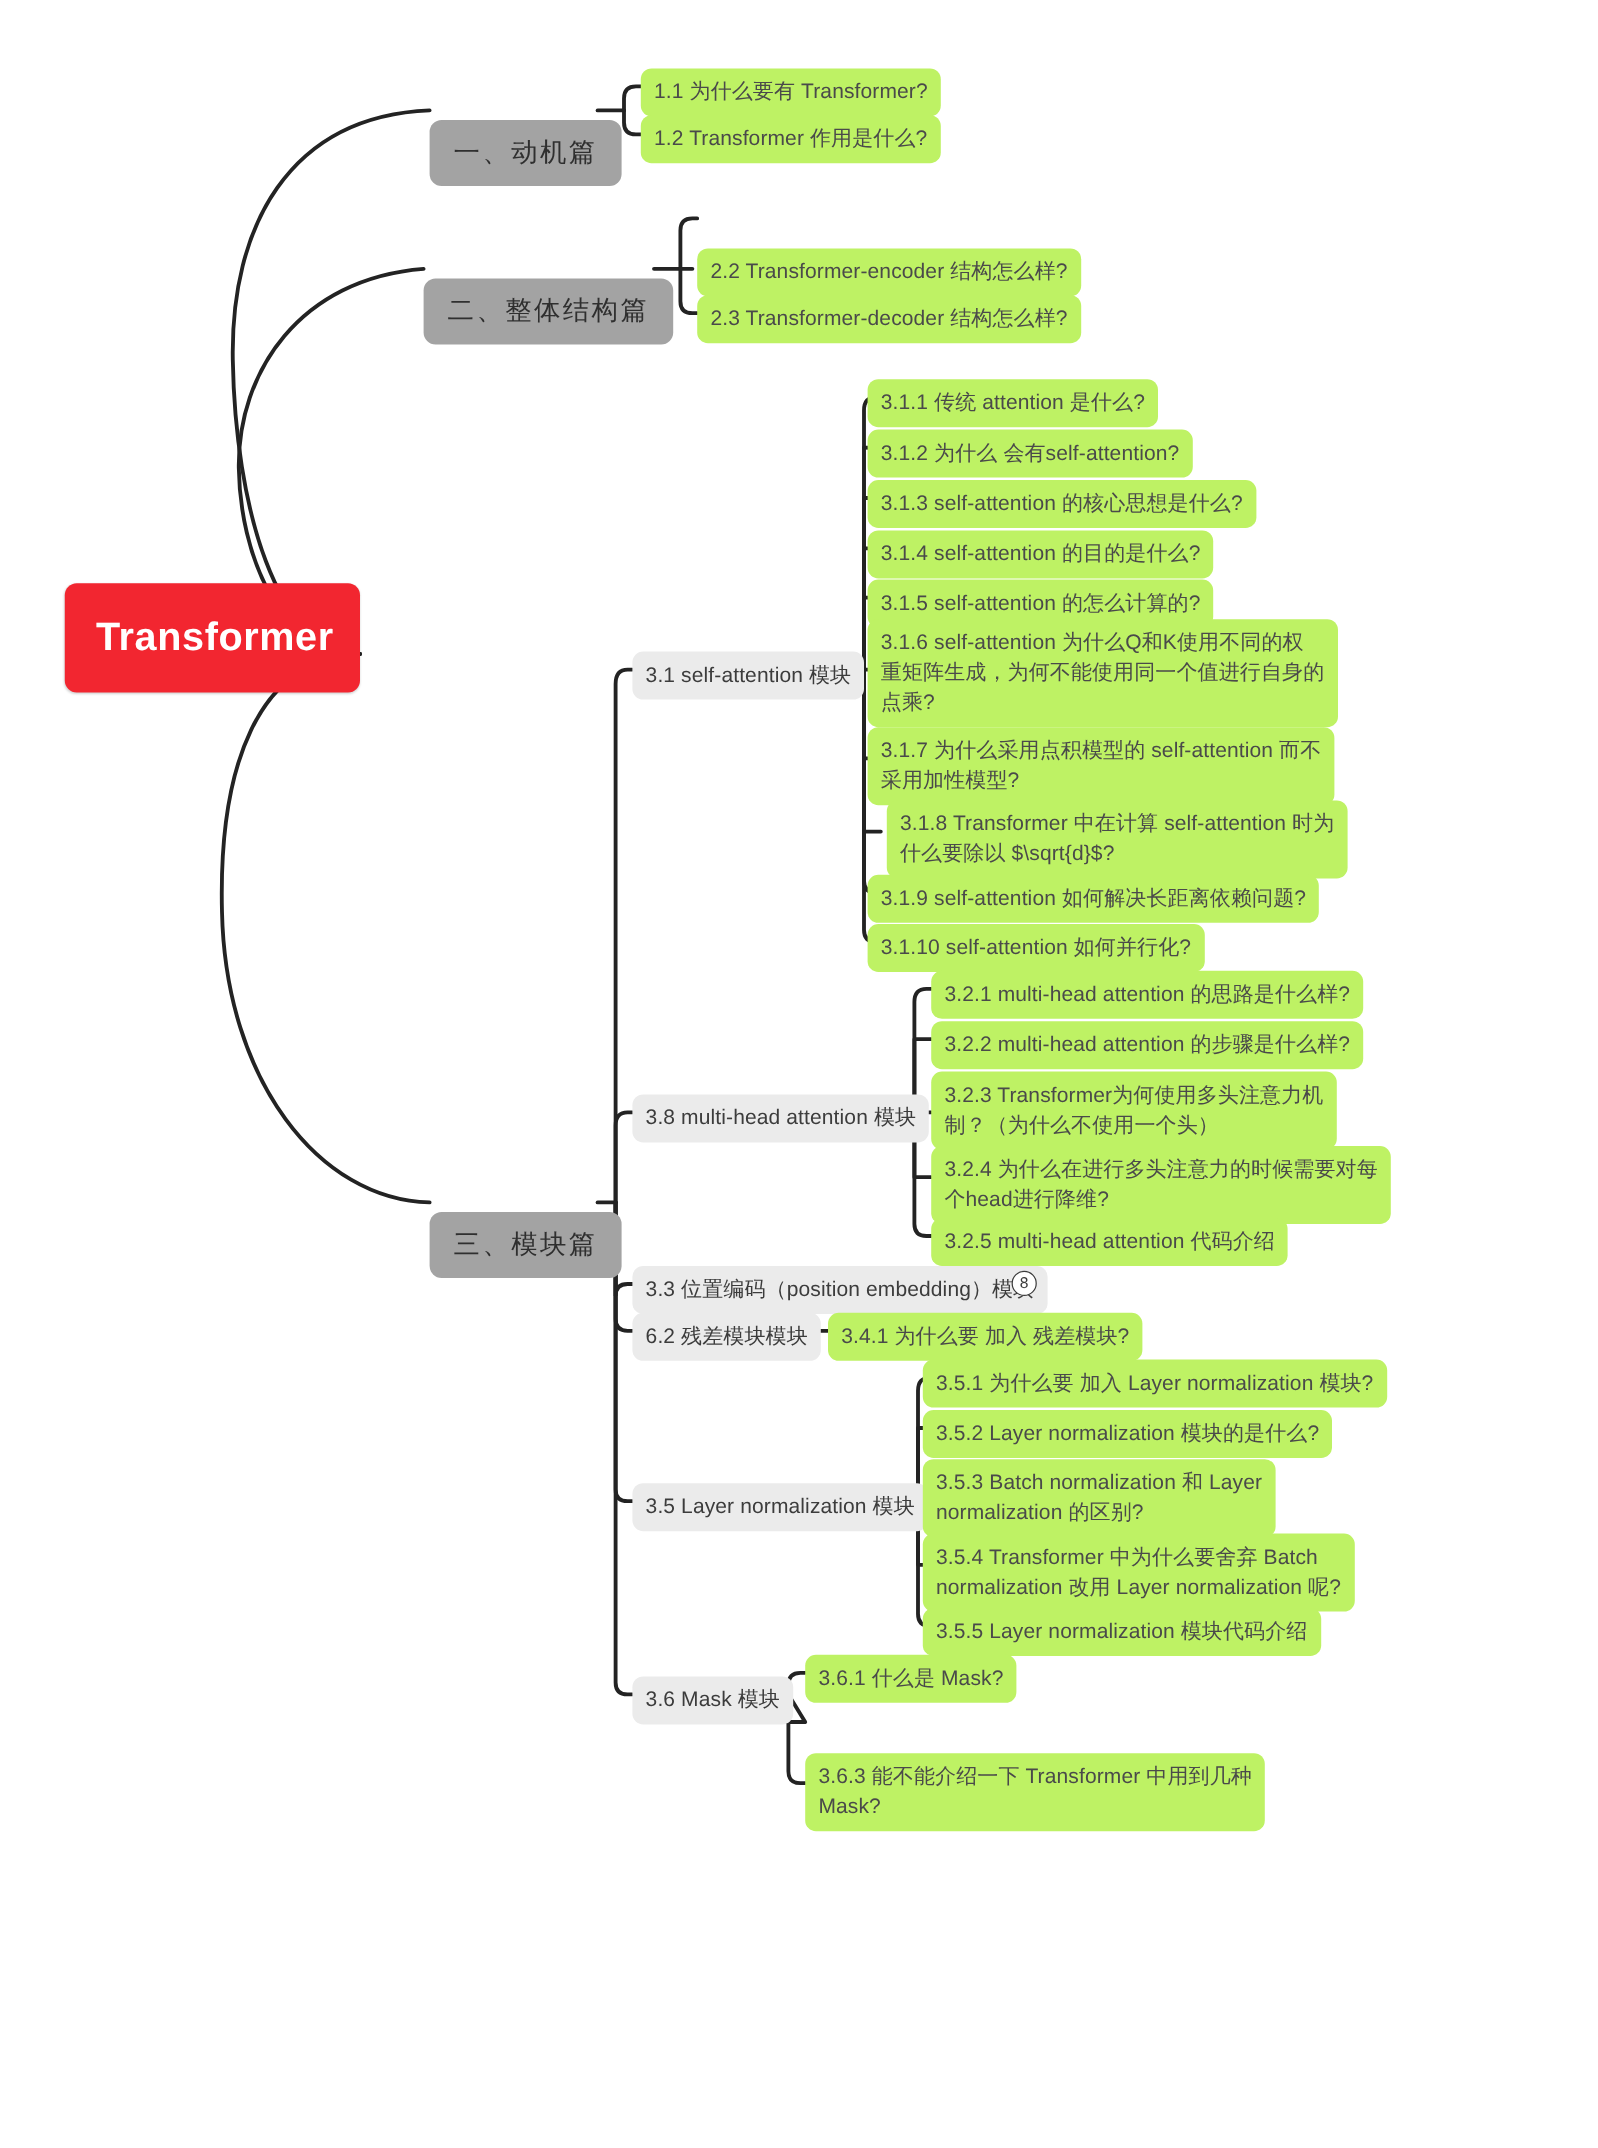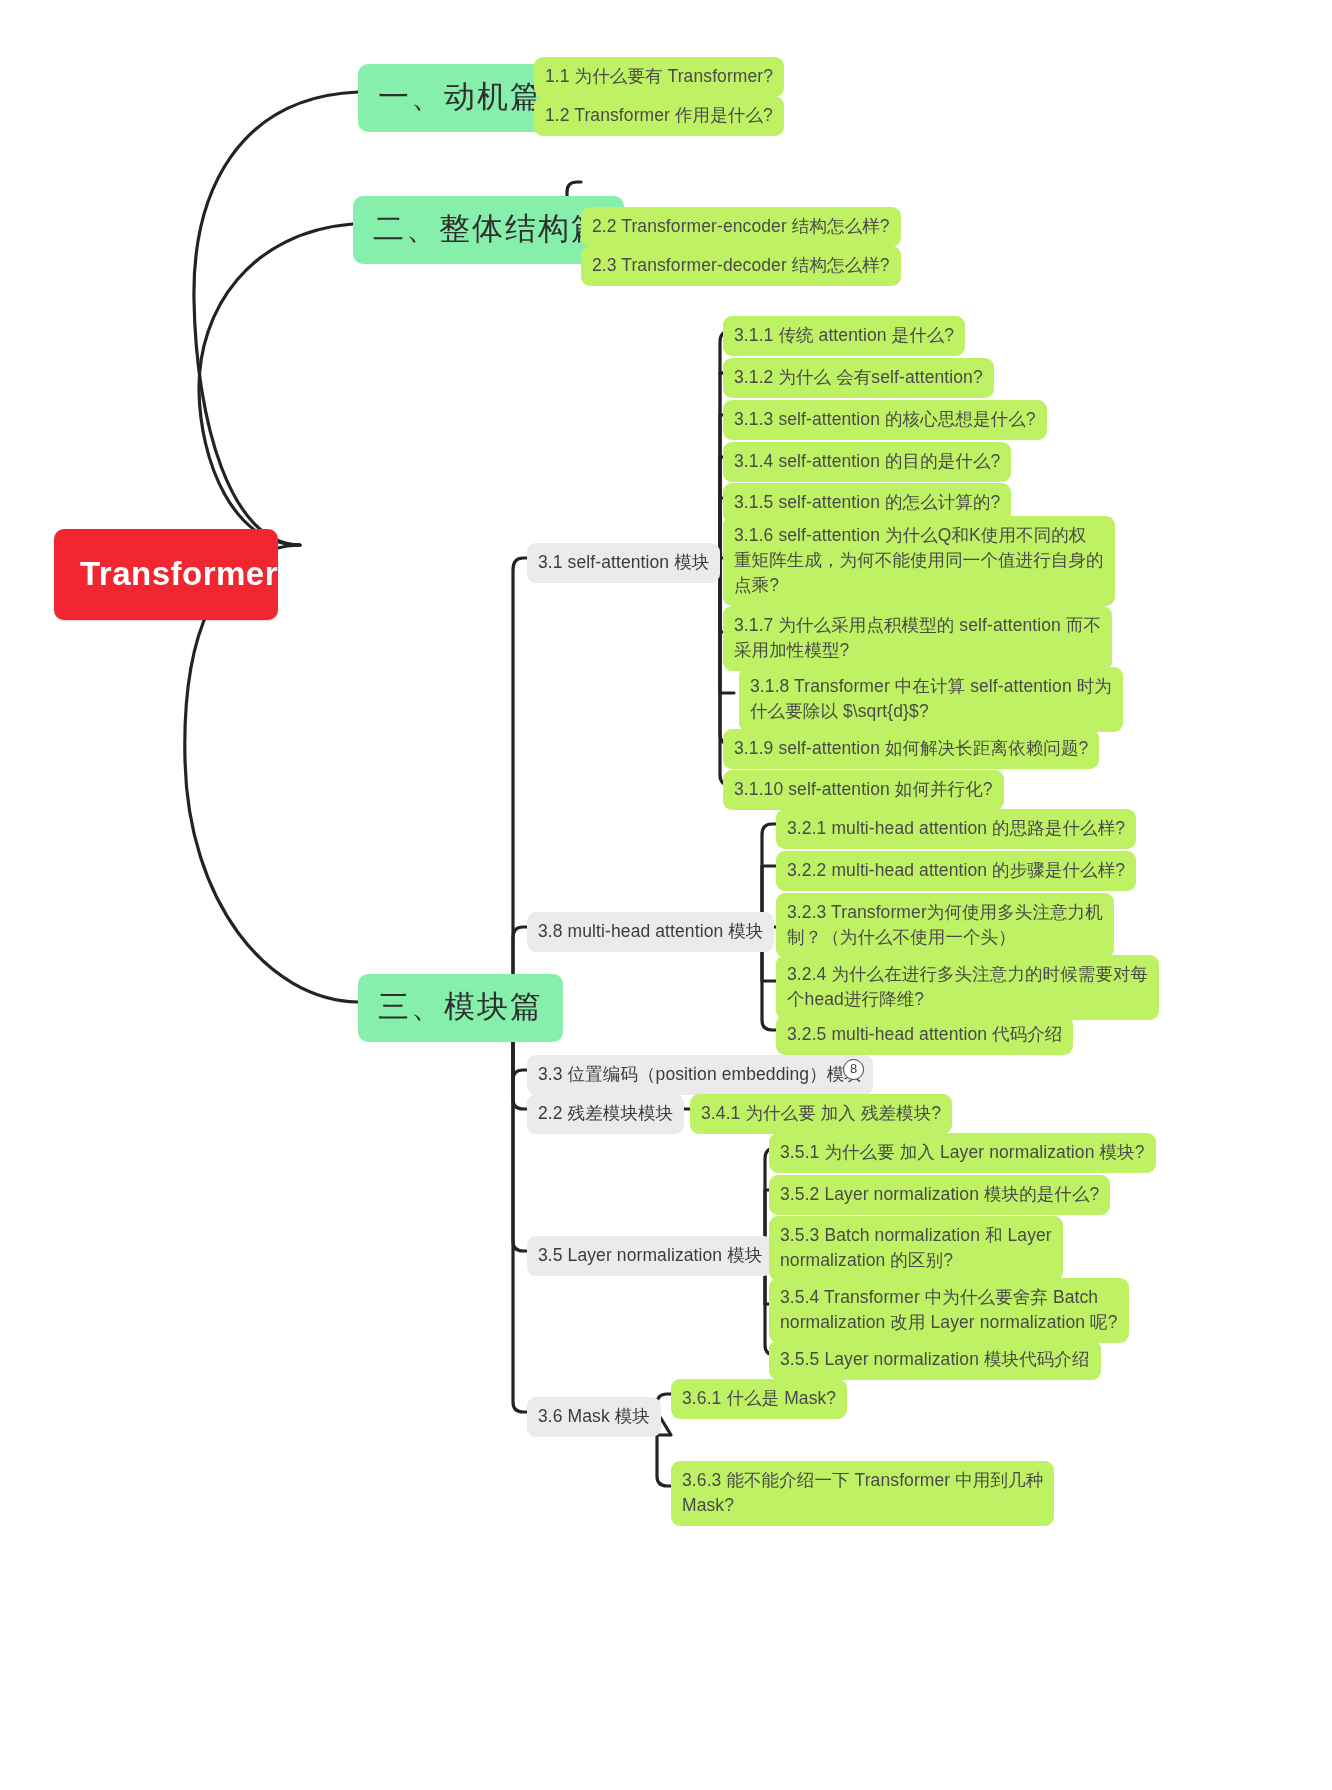--- a/index.html
+++ b/index.html
@@ -37,26 +37,27 @@
   }
   .node.leaf {
     background: #bef264;
     color: #4a4a4a;
   }
   .node.branch {
     background: #ebebeb;
     color: #3c3c3c;
   }
   .node.sec {
-    background: #86efac;
+    background: #a3a3a3;
     color: #2f2f2f;
-    font-size: 31px;
+    font-size: 22px;
     padding: 11px 20px 13px 20px;
     border-radius: 10px;
     letter-spacing: 2px;
+    margin-top: 36px;
   }
   .node.root {
     background: #f22630;
     color: #ffffff;
     font-weight: bold;
     font-size: 33px;
     border-radius: 10px;
     padding: 22px 26px;
     letter-spacing: .5px;
     box-shadow: 0 1px 2px rgba(0,0,0,.18);
@@ -133,21 +134,21 @@
     <path d="M765,1251 L779,1251"></path>
     <path d="M765,1251 L765,1304 M765,1304 L779,1304"></path>
     <path d="M765,1251 L765,1345 Q765,1355 775,1355 L779,1355"></path>
 
     <path d="M643,1412 L657,1412"></path>
     <path d="M657,1412 L657,1404 Q657,1394 667,1394 L671,1394"></path>
     <path d="M657,1412 L671,1435 M657,1412 L657,1435 L671,1435"></path>
     <path d="M657,1412 L657,1476 Q657,1486 667,1486 L671,1486"></path>
   </svg>
 
-  <div class="node root" style="left:54px; top:529px; width:224px; text-align:center;">Transformer</div>
+  <div class="node root" style="left:54px; top:486px; width:246px; text-align:center;">Transformer</div>
 
   <div class="node sec" style="left:358px; top:64px;">一、动机篇</div>
   <div class="node leaf" style="left:534px; top:57px;">1.1 为什么要有 Transformer?</div>
   <div class="node leaf" style="left:534px; top:96px;">1.2 Transformer 作用是什么?</div>
 
   <div class="node sec" style="left:353px; top:196px;">二、整体结构篇</div>
   <div class="node leaf" style="left:581px; top:207px;">2.2 Transformer-encoder 结构怎么样?</div>
   <div class="node leaf" style="left:581px; top:246px;">2.3 Transformer-decoder 结构怎么样?</div>
 
   <div class="node sec" style="left:358px; top:974px;">三、模块篇</div>
@@ -173,21 +174,21 @@
   <div class="node leaf" style="left:776px; top:851px;">3.2.2 multi-head attention 的步骤是什么样?</div>
   <div class="node leaf" style="left:776px; top:893px;">3.2.3 Transformer为何使用多头注意力机
 制？（为什么不使用一个头）</div>
   <div class="node leaf" style="left:776px; top:955px;">3.2.4 为什么在进行多头注意力的时候需要对每
 个head进行降维?</div>
   <div class="node leaf" style="left:776px; top:1015px;">3.2.5 multi-head attention 代码介绍</div>
 
   <div class="node branch" style="left:527px; top:1055px;">3.3 位置编码（position embedding）模块</div>
   <div class="badge" style="left:843px; top:1059px;">8</div>
 
-  <div class="node branch" style="left:527px; top:1094px;">2.2 残差模块模块</div>
+  <div class="node branch" style="left:527px; top:1094px;">6.2 残差模块模块</div>
   <div class="node leaf" style="left:690px; top:1094px;">3.4.1 为什么要 加入 残差模块?</div>
 
   <div class="node branch" style="left:527px; top:1236px;">3.5 Layer normalization 模块</div>
   <div class="node leaf" style="left:769px; top:1133px;">3.5.1 为什么要 加入 Layer normalization 模块?</div>
   <div class="node leaf" style="left:769px; top:1175px;">3.5.2 Layer normalization 模块的是什么?</div>
   <div class="node leaf" style="left:769px; top:1216px;">3.5.3 Batch normalization 和 Layer
 normalization 的区别?</div>
   <div class="node leaf" style="left:769px; top:1278px;">3.5.4 Transformer 中为什么要舍弃 Batch
 normalization 改用 Layer normalization 呢?</div>
   <div class="node leaf" style="left:769px; top:1340px;">3.5.5  Layer normalization 模块代码介绍</div>

